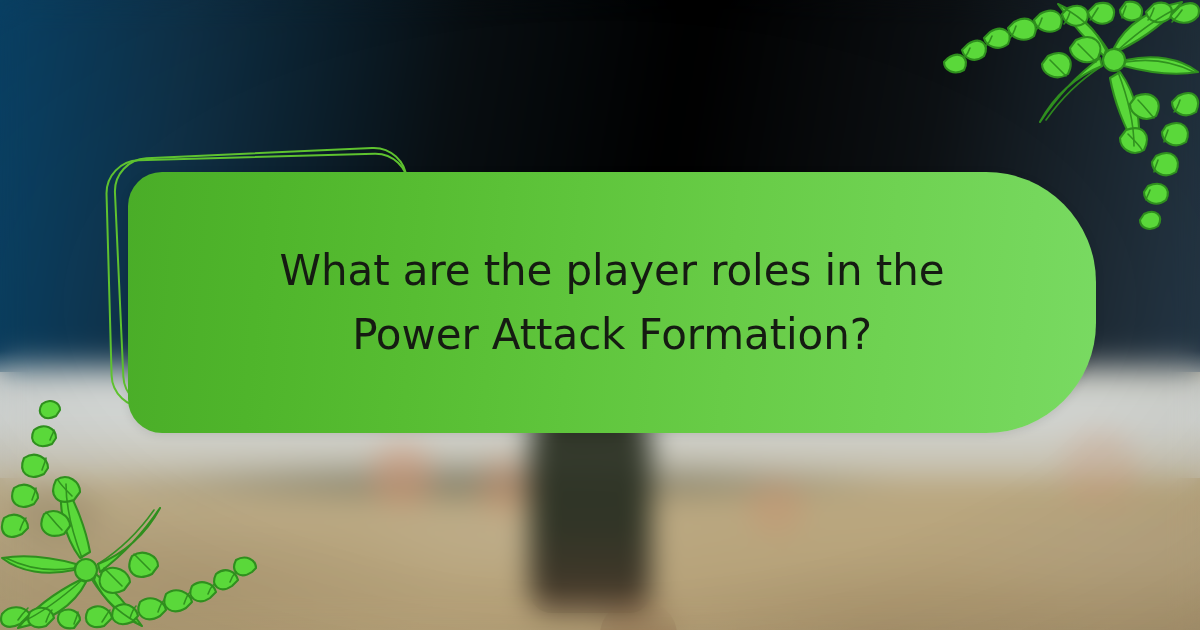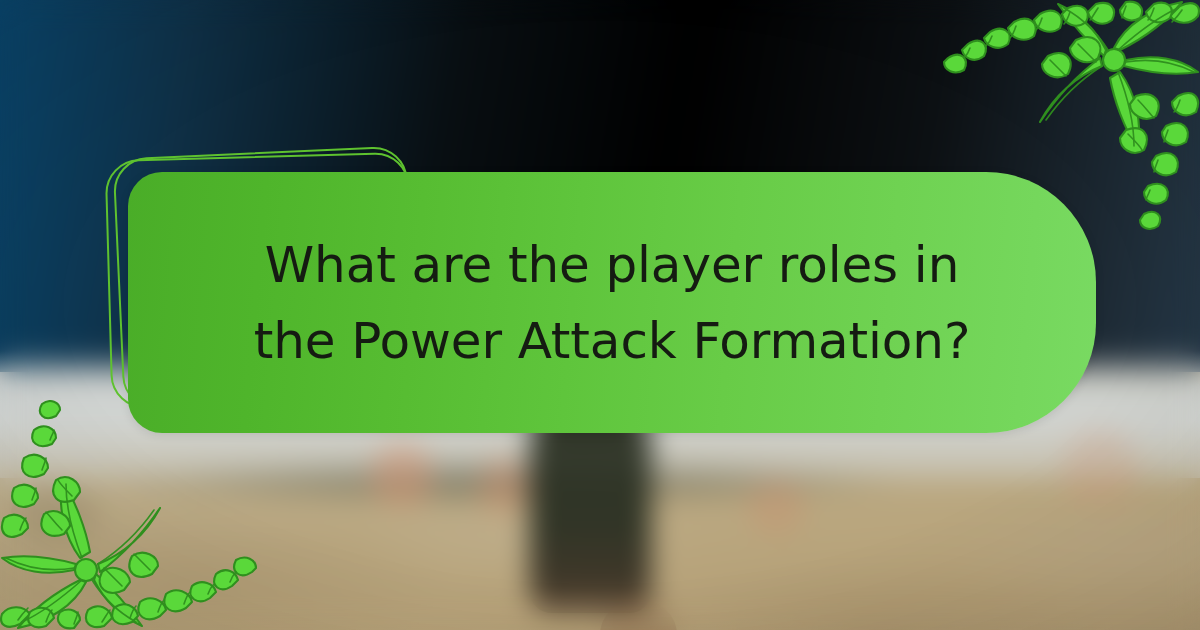--- a/index.html
+++ b/index.html
@@ -205,21 +205,21 @@
       #79da62 100%);
     box-shadow: 0 2px 10px rgba(0,0,0,0.10);
     display: flex;
     align-items: center;
     justify-content: center;
   }
   .card-text {
     width: 820px;
     margin: 12px auto;
     text-align: center;
-    font-size: 50px;
+    font-size: 42px;
     line-height: 1.52;
     font-weight: 400;
     color: #151b12;
     letter-spacing: -0.1px;
     padding: 0 28px;
     box-sizing: border-box;
   }
 </style>
 </head>
 <body>

